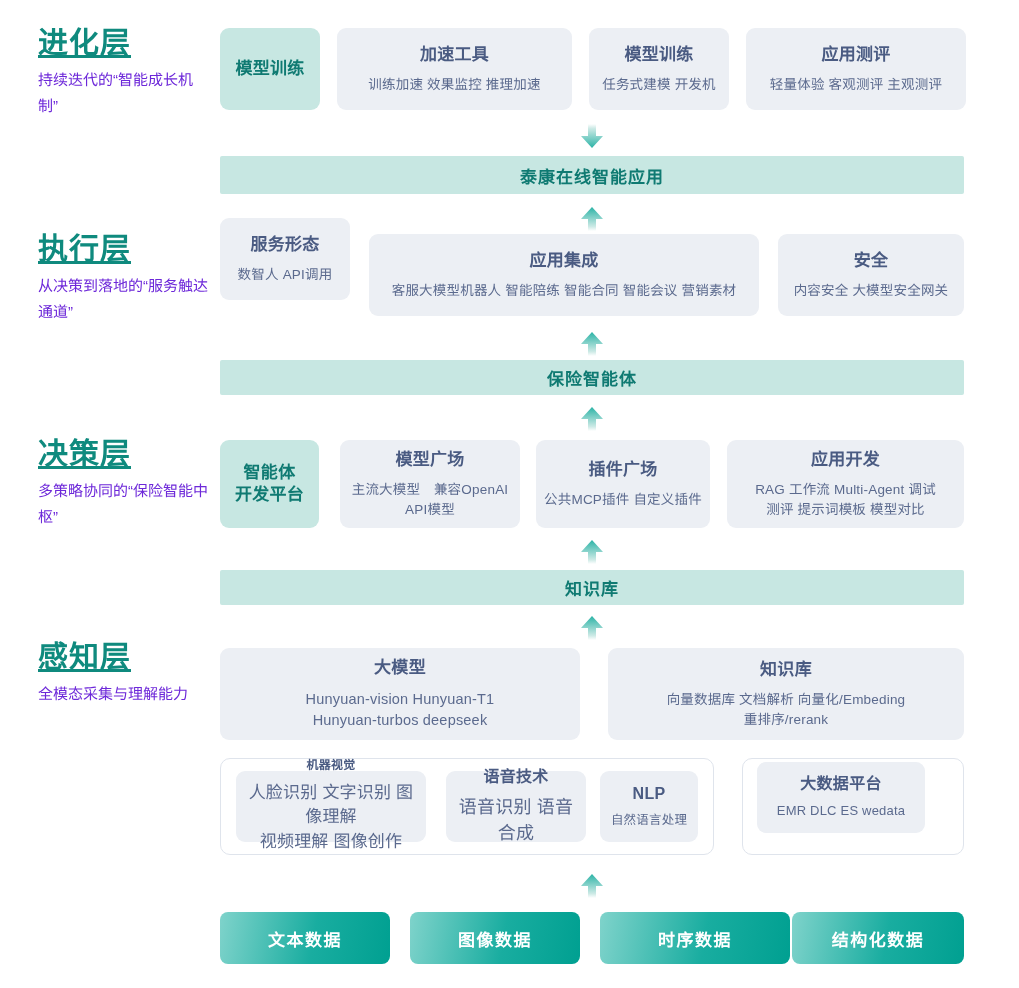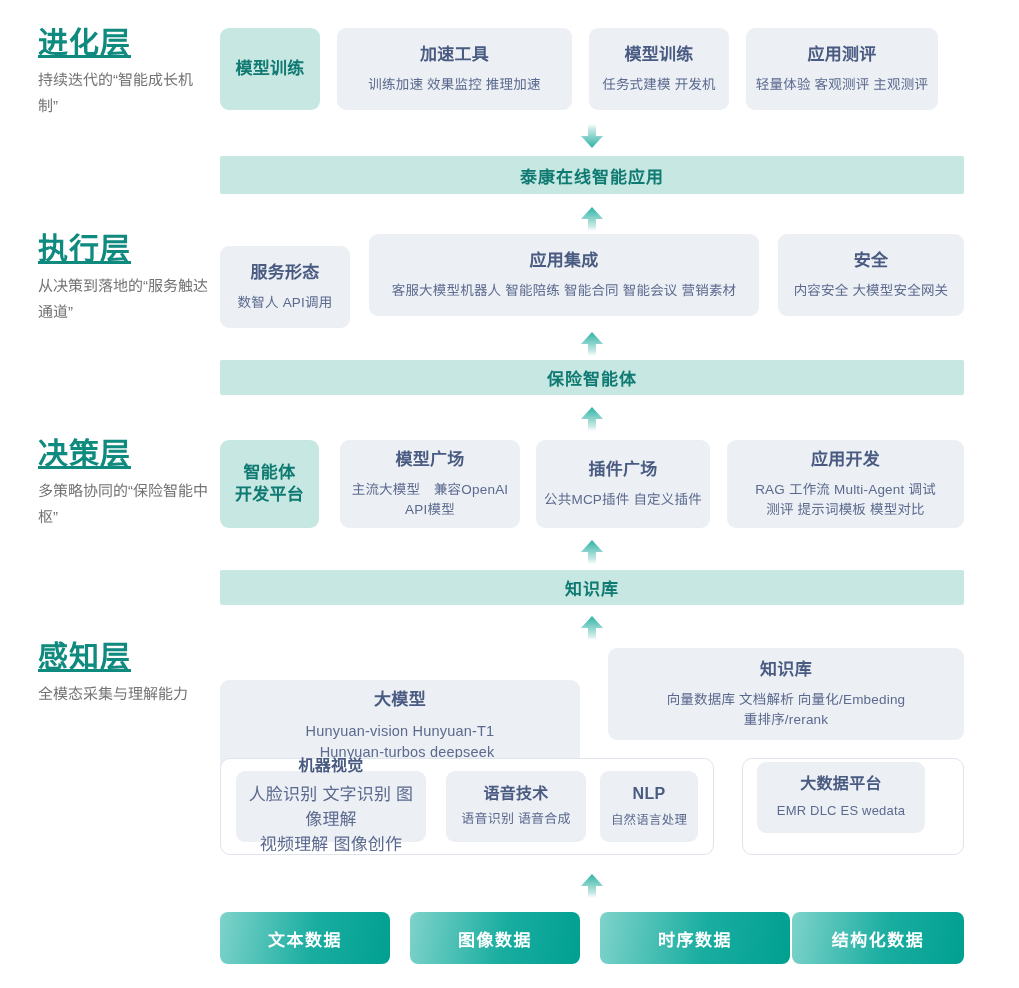--- a/index.html
+++ b/index.html
@@ -33,21 +33,21 @@
     font-size: 30px;
     font-weight: bold;
     color: #0f8a7e;
     letter-spacing: 1px;
     line-height: 1.1;
     margin: 0 0 8px 0;
     text-decoration: underline;
   }
   .layer-desc {
     font-size: 15px;
-    color: #737373;
+    color: #6d28d9;
     line-height: 1.75;
     margin: 0;
     width: 172px;
   }
 
   
   .card {
     position: absolute;
     box-sizing: border-box;
     border-radius: 9px;
@@ -162,21 +162,21 @@
   <div class="card grey" style="left:337px; top:28px; width:235px; height:82px;">
     <div class="card-title">加速工具</div>
     <div class="card-sub">训练加速 效果监控 推理加速</div>
   </div>
 
   <div class="card grey" style="left:589px; top:28px; width:140px; height:82px;">
     <div class="card-title">模型训练</div>
     <div class="card-sub">任务式建模 开发机</div>
   </div>
 
-  <div class="card grey" style="left:746px; top:28px; width:192px; height:82px;">
+  <div class="card grey" style="left:746px; top:28px; width:220px; height:82px;">
     <div class="card-title">应用测评</div>
     <div class="card-sub">轻量体验 客观测评 主观测评</div>
   </div>
 
   <div class="arrow" style="left:577px; top:122px;">
     <svg width="30" height="30" viewBox="0 0 30 30" aria-hidden="true">
       <defs>
         <linearGradient id="gradDown" x1="0" y1="0" x2="0" y2="1">
           <stop offset="0%" stop-color="#ffffff"></stop>
           <stop offset="18%" stop-color="#cdeae6"></stop>
@@ -195,21 +195,21 @@
         <linearGradient id="gradUp1" x1="0" y1="1" x2="0" y2="0">
           <stop offset="0%" stop-color="#ffffff"></stop>
           <stop offset="18%" stop-color="#cdeae6"></stop>
           <stop offset="100%" stop-color="#2bb3a6"></stop>
         </linearGradient>
       </defs>
       <path d="M11 28 H19 V16 H26 L15 4 L4 16 H11 Z" fill="url(#gradUp1)"></path>
     </svg>
   </div>
 
-  <div class="card grey" style="left:220px; top:246px; width:130px; height:82px;">
+  <div class="card grey" style="left:220px; top:218px; width:130px; height:82px;">
     <div class="card-title">服务形态</div>
     <div class="card-sub">数智人 API调用</div>
   </div>
 
   <div class="card grey" style="left:369px; top:234px; width:390px; height:82px;">
     <div class="card-title">应用集成</div>
     <div class="card-sub">客服大模型机器人 智能陪练 智能合同 智能会议 营销素材</div>
   </div>
 
   <div class="card grey" style="left:778px; top:234px; width:186px; height:82px;">
@@ -289,43 +289,43 @@
         <linearGradient id="gradUp5" x1="0" y1="1" x2="0" y2="0">
           <stop offset="0%" stop-color="#ffffff"></stop>
           <stop offset="18%" stop-color="#cdeae6"></stop>
           <stop offset="100%" stop-color="#2bb3a6"></stop>
         </linearGradient>
       </defs>
       <path d="M11 28 H19 V16 H26 L15 4 L4 16 H11 Z" fill="url(#gradUp5)"></path>
     </svg>
   </div>
 
-  <div class="card grey" style="left:220px; top:680px; width:360px; height:92px;text-align:right;">
+  <div class="card grey" style="left:220px; top:648px; width:360px; height:92px;">
     <div class="card-title">大模型</div>
     <div class="card-sub" style="white-space:pre-line; font-size:14.5px;">Hunyuan-vision Hunyuan-T1
 Hunyuan-turbos deepseek</div>
   </div>
 
   <div class="card grey" style="left:608px; top:648px; width:356px; height:92px;">
     <div class="card-title">知识库</div>
     <div class="card-sub" style="white-space:pre-line;">向量数据库 文档解析 向量化/Embeding
 重排序/rerank</div>
   </div>
 
   <div class="group-box" style="left:220px; top:758px; width:494px; height:97px;"></div>
 
   <div class="card grey" style="left:236px; top:771px; width:190px; height:71px;">
-    <div class="card-title" style="font-size:16px;">机器视觉</div>
+    <div class="card-title" style="font-size:12px;">机器视觉</div>
     <div class="card-sub" style="white-space:pre-line; font-size:17px; margin-top:7px;">人脸识别 文字识别 图像理解
 视频理解 图像创作</div>
   </div>
 
   <div class="card grey" style="left:446px; top:771px; width:140px; height:71px;">
     <div class="card-title" style="font-size:16px;">语音技术</div>
-    <div class="card-sub" style="font-size:13px; margin-top:6px;">语音识别 语音合成</div>
+    <div class="card-sub" style="font-size:18px; margin-top:6px;">语音识别 语音合成</div>
   </div>
 
   <div class="card grey" style="left:600px; top:771px; width:98px; height:71px;">
     <div class="card-title" style="font-size:16px;">NLP</div>
     <div class="card-sub" style="font-size:12.5px; margin-top:7px;">自然语言处理</div>
   </div>
 
   <div class="group-box" style="left:742px; top:758px; width:222px; height:97px;"></div>
 
   <div class="card grey" style="left:757px; top:762px; width:168px; height:71px;align-items:center;">

